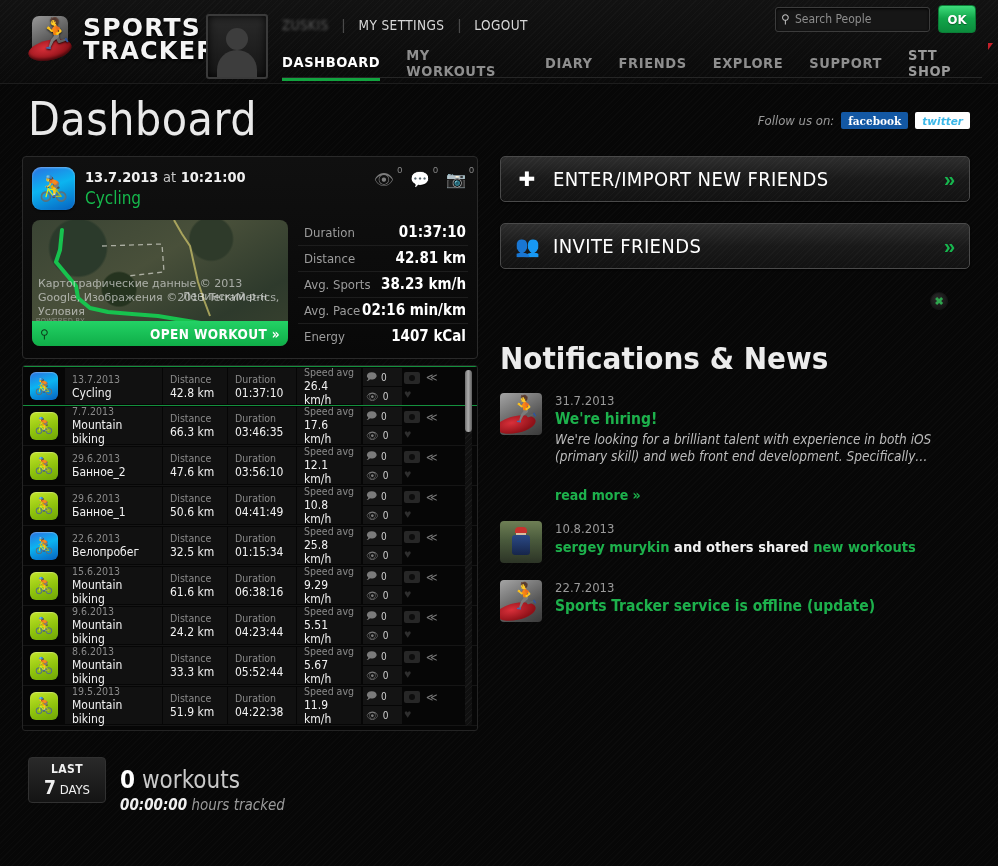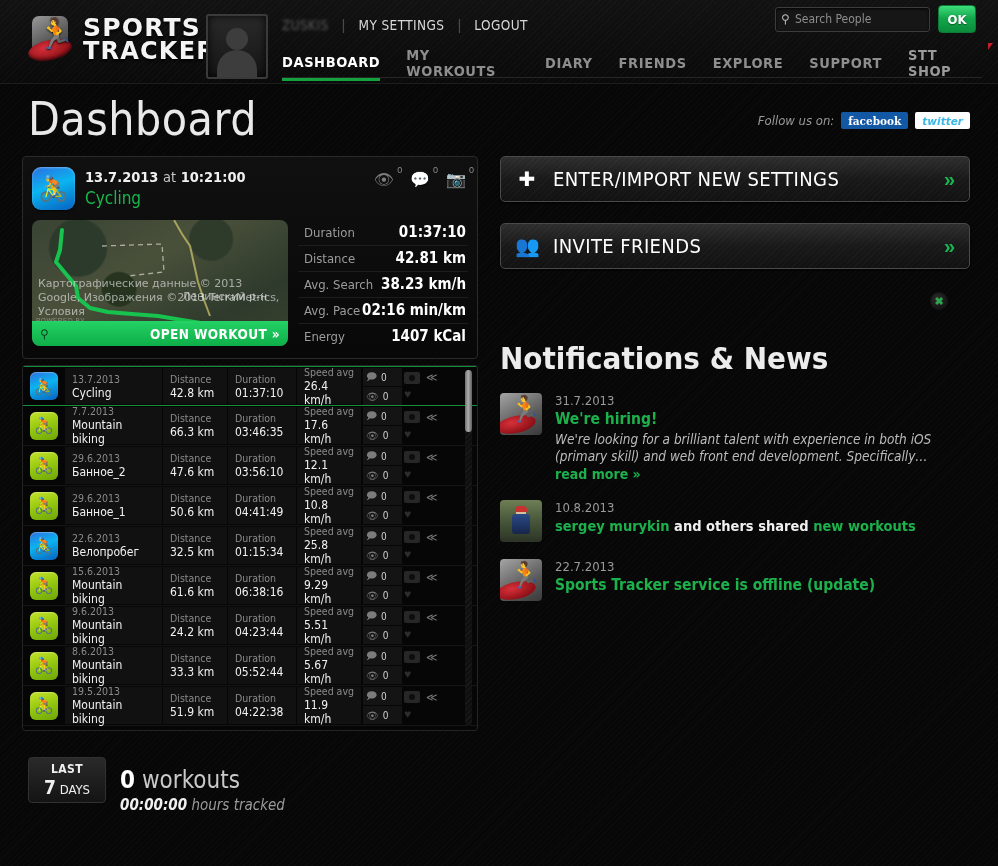--- a/index.html
+++ b/index.html
@@ -368,21 +368,21 @@
   }
   .newstitle {
     font-family: "DejaVu Sans Condensed","Liberation Sans", sans-serif;
     font-size: 15.5px; font-weight: bold; color: #1db14c; margin-top: 2px;
   }
   .newstext {
     font-family: "DejaVu Sans Condensed","Liberation Sans", sans-serif;
     font-size: 13.5px; color: #bcbcbc; font-style: italic; line-height: 17px; margin-top: 3px;
   }
   .readmore {
-    display: inline-block; margin-top: 1px;
+    display: inline-block; margin-top: 22px;
     font-family: "DejaVu Sans Condensed","Liberation Sans", sans-serif;
     font-size: 14px; color: #1db14c; font-weight: bold; cursor: pointer;
   }
   .newsshare { margin-top: 3px; font-family: "DejaVu Sans Condensed","Liberation Sans", sans-serif; font-size: 14.5px; }
   .newsshare .g { color: #1db14c; font-weight: bold; }
   .newsshare .w { color: #f0f0f0; font-weight: bold; }
 </style>
 </head>
 <body>
 
@@ -502,21 +502,21 @@
           <div class="wfacts">
             <div class="wfact">
               <span class="k">Duration</span>
               <span class="v">01:37:10</span>
             </div>
             <div class="wfact">
               <span class="k">Distance</span>
               <span class="v">42.81 km</span>
             </div>
             <div class="wfact">
-              <span class="k">Avg. Search</span>
+              <span class="k">Avg. Sports</span>
               <span class="v">38.23 km/h</span>
             </div>
             <div class="wfact">
               <span class="k">Avg. Pace</span>
               <span class="v">02:16 min/km</span>
             </div>
             <div class="wfact">
               <span class="k">Energy</span>
               <span class="v">1407 kCal</span>
             </div>
@@ -918,21 +918,21 @@
         <div class="l7txt">
           <div class="line1"><b>0</b> <span>workouts</span></div>
           <div class="line2"><b>00:00:00</b> <span>hours tracked</span></div>
         </div>
       </div>
     </div>
 
     <div class="rightcol">
       <div class="bigbtn">
         <span class="gl">✚</span>
-        <span class="lab">ENTER/IMPORT NEW SETTINGS</span>
+        <span class="lab">ENTER/IMPORT NEW FRIENDS</span>
         <span class="chev">»</span>
       </div>
       <div class="bigbtn">
         <span class="gl">👥</span>
         <span class="lab">INVITE FRIENDS</span>
         <span class="chev">»</span>
       </div>
 
       <div class="closebtn">✖</div>
 

